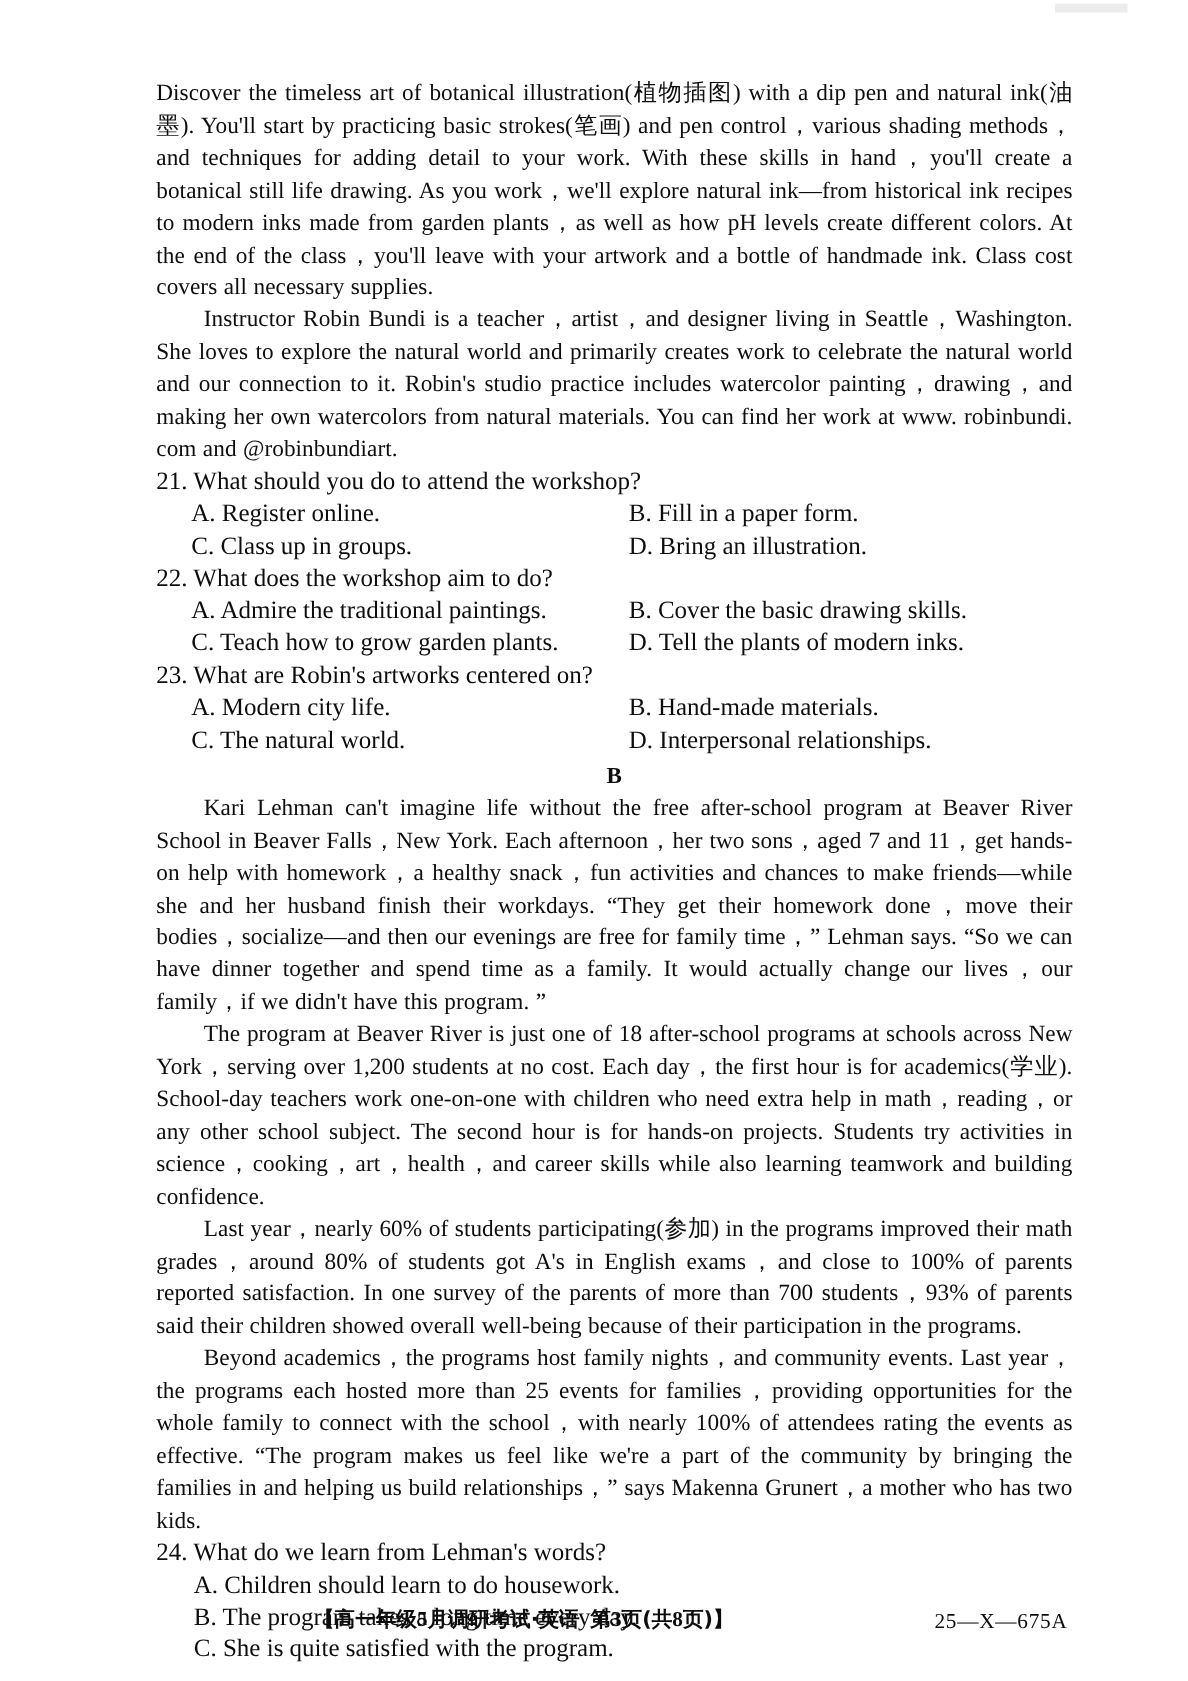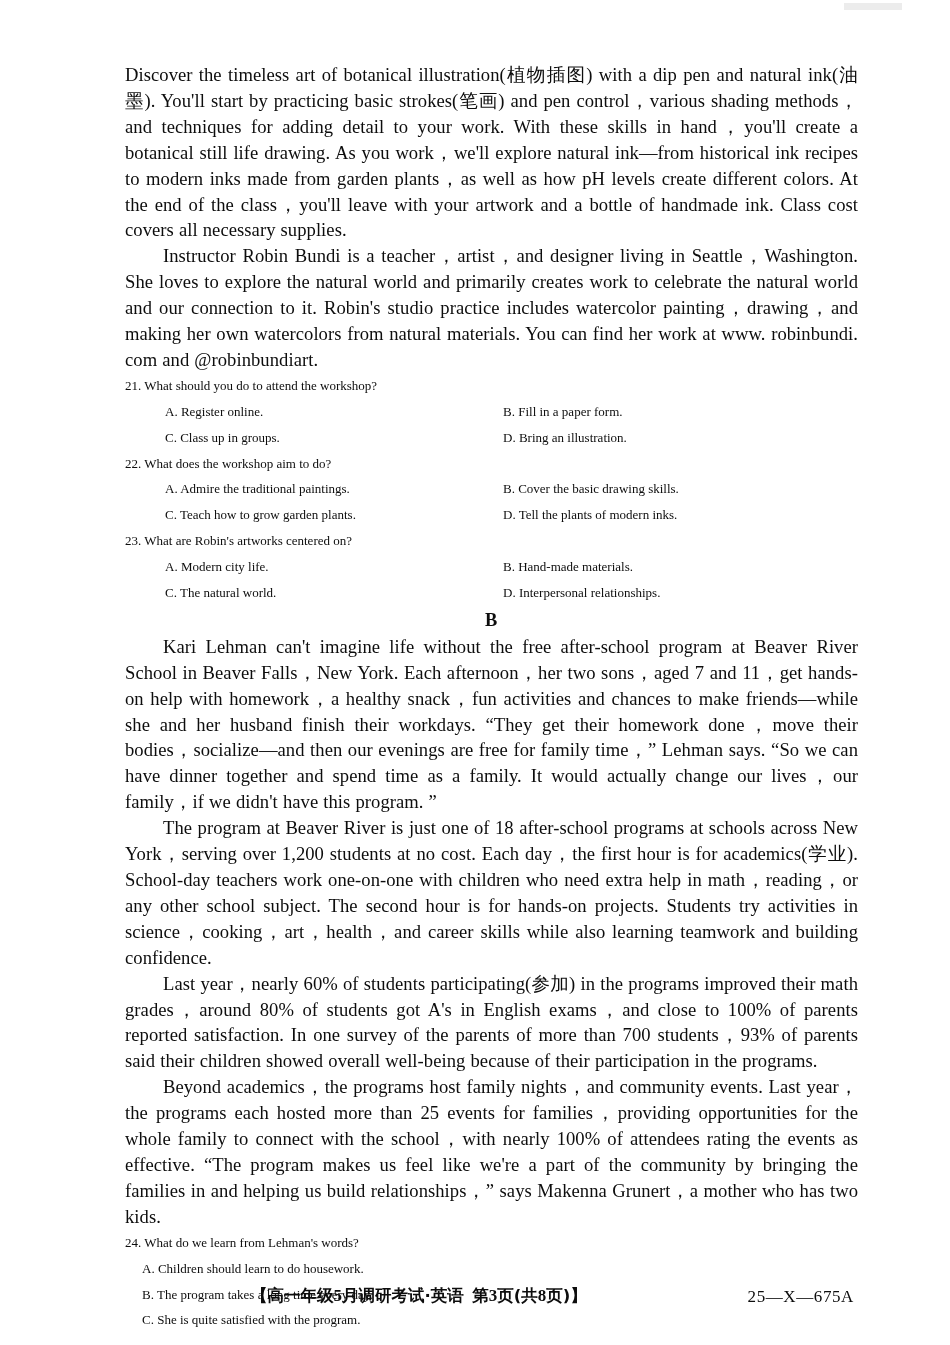--- a/index.html
+++ b/index.html
@@ -64,50 +64,50 @@
   .section-letter {
     font-size: 18.4px;
     line-height: 25.9px;
     font-weight: bold;
     text-align: center;
     margin: 2px 0 0 0;
     letter-spacing: .5px;
   }
   
   .question {
-    font-size: 13px;
+    font-size: 20px;
     line-height: 25.9px;
   }
   .q-stem {
     margin: 0;
     white-space: nowrap;
   }
   .q-num {
     display: inline-block;
   }
   .opt-row {
     display: block;
     position: relative;
     height: 25.9px;
     line-height: 25.9px;
     white-space: nowrap;
   }
   .opt-left {
     position: absolute;
-    left: 40px;
+    left: 28px;
     top: 0;
   }
   .opt-right {
     position: absolute;
     left: 378px;
     top: 0;
   }
   .opt-single {
     display: block;
-    margin-left: 17px;
+    margin-left: 30px;
     line-height: 25.9px;
     white-space: nowrap;
   }
   
   .footer {
     position: absolute;
     left: 125px;
     top: 1284px;
     width: 733px;
     height: 26px;

